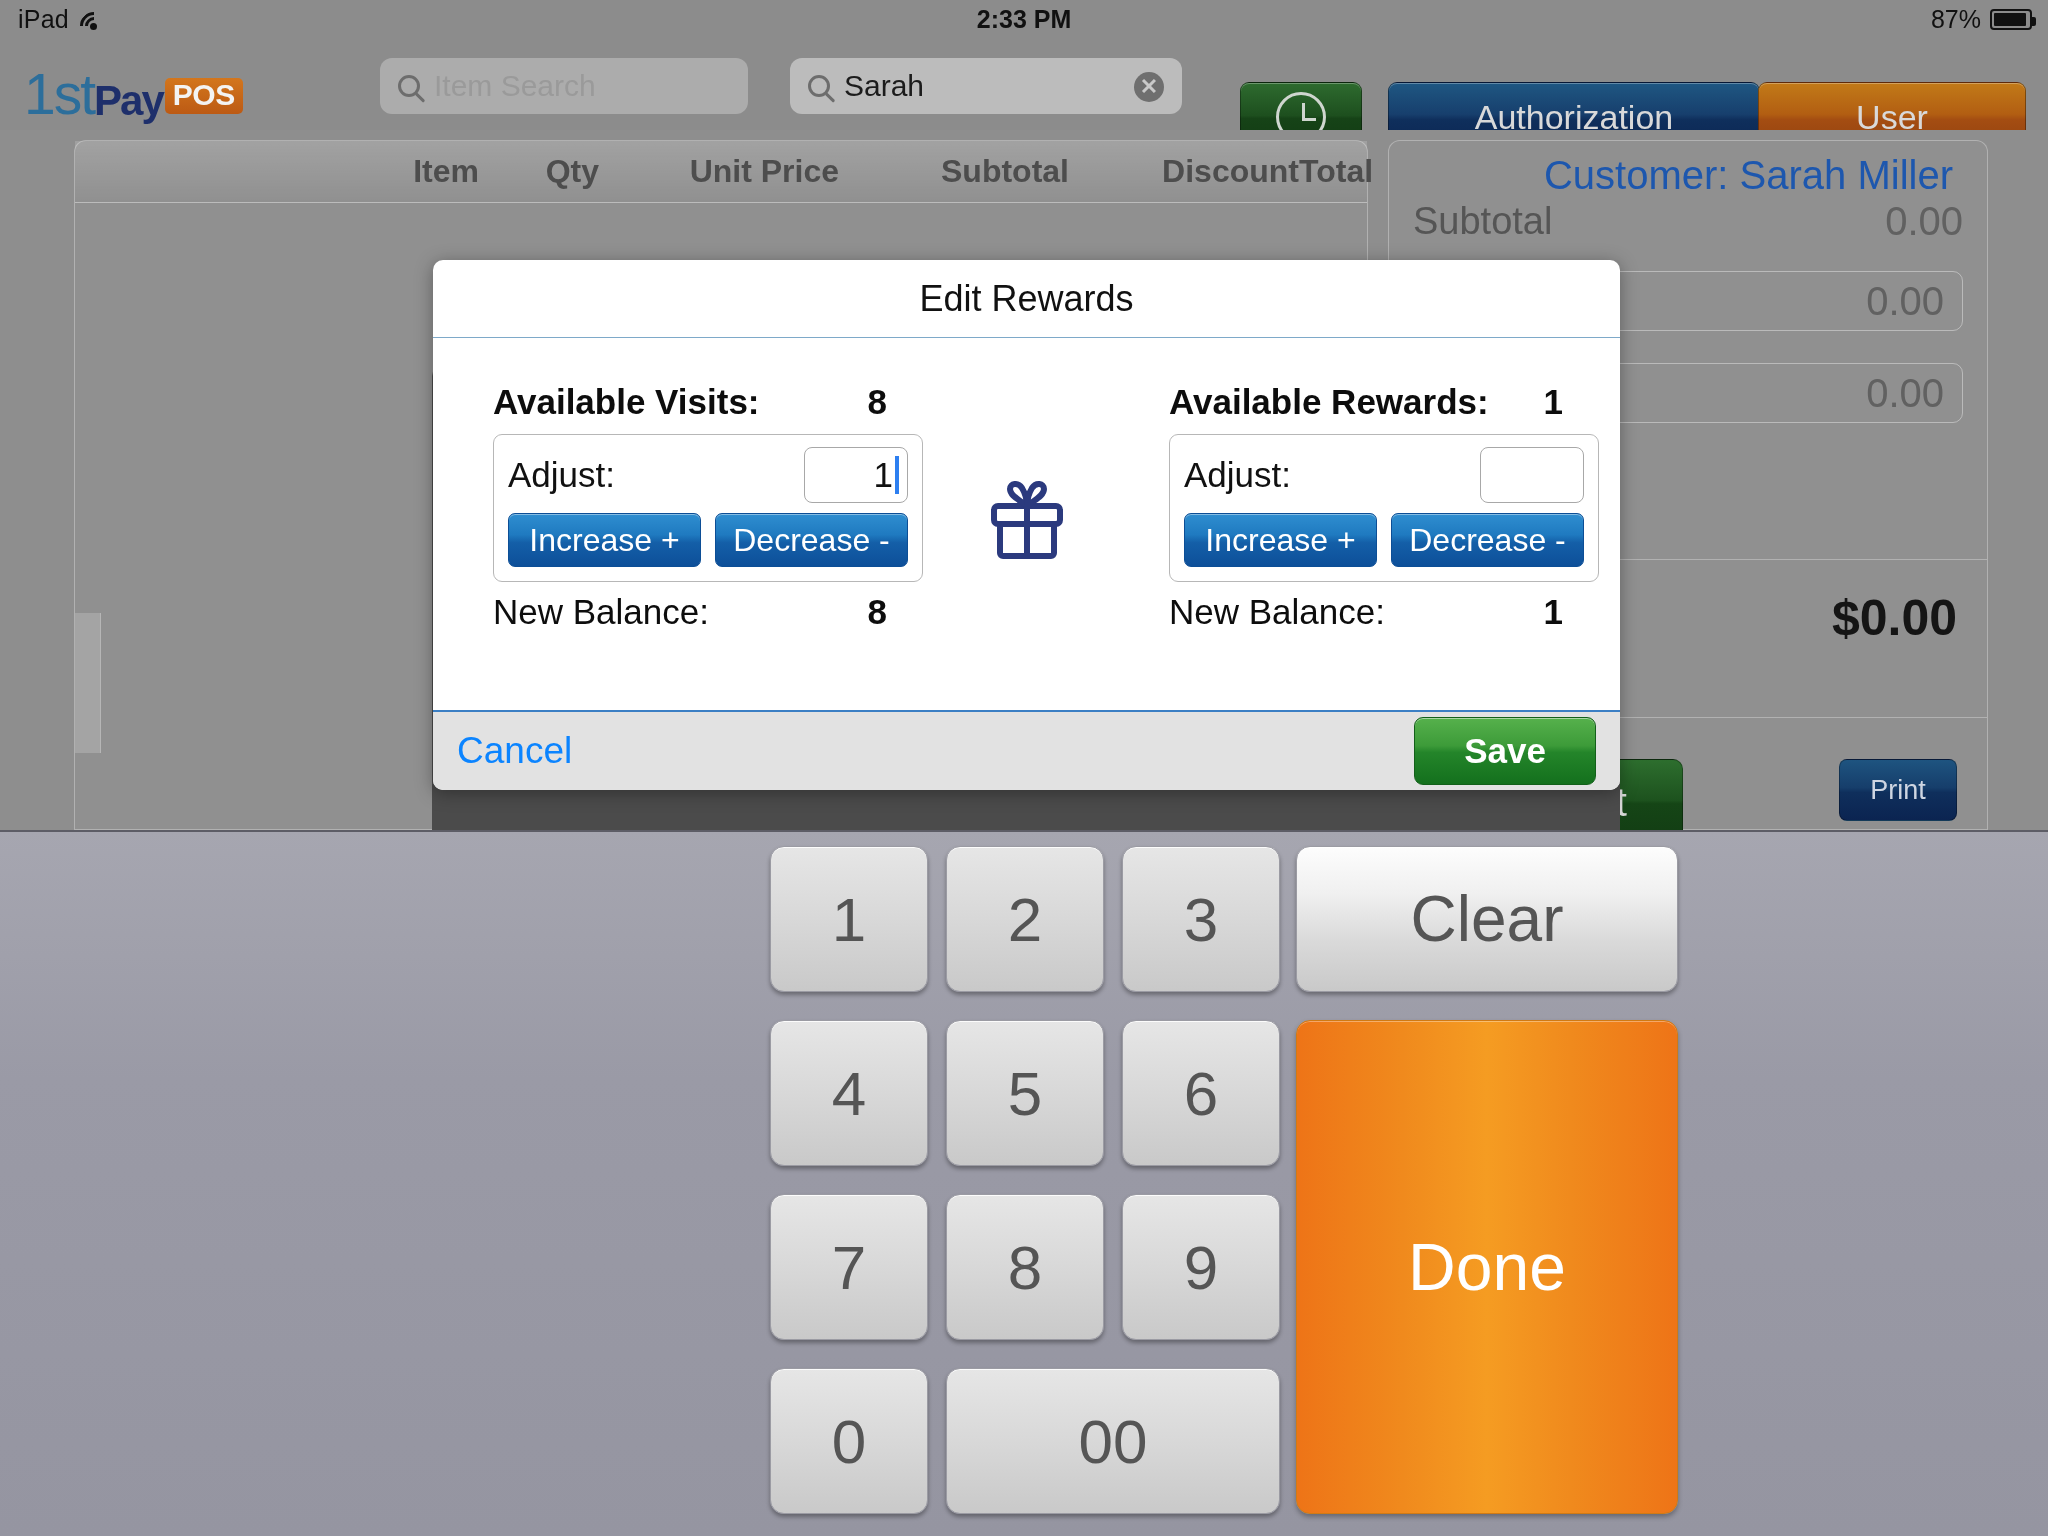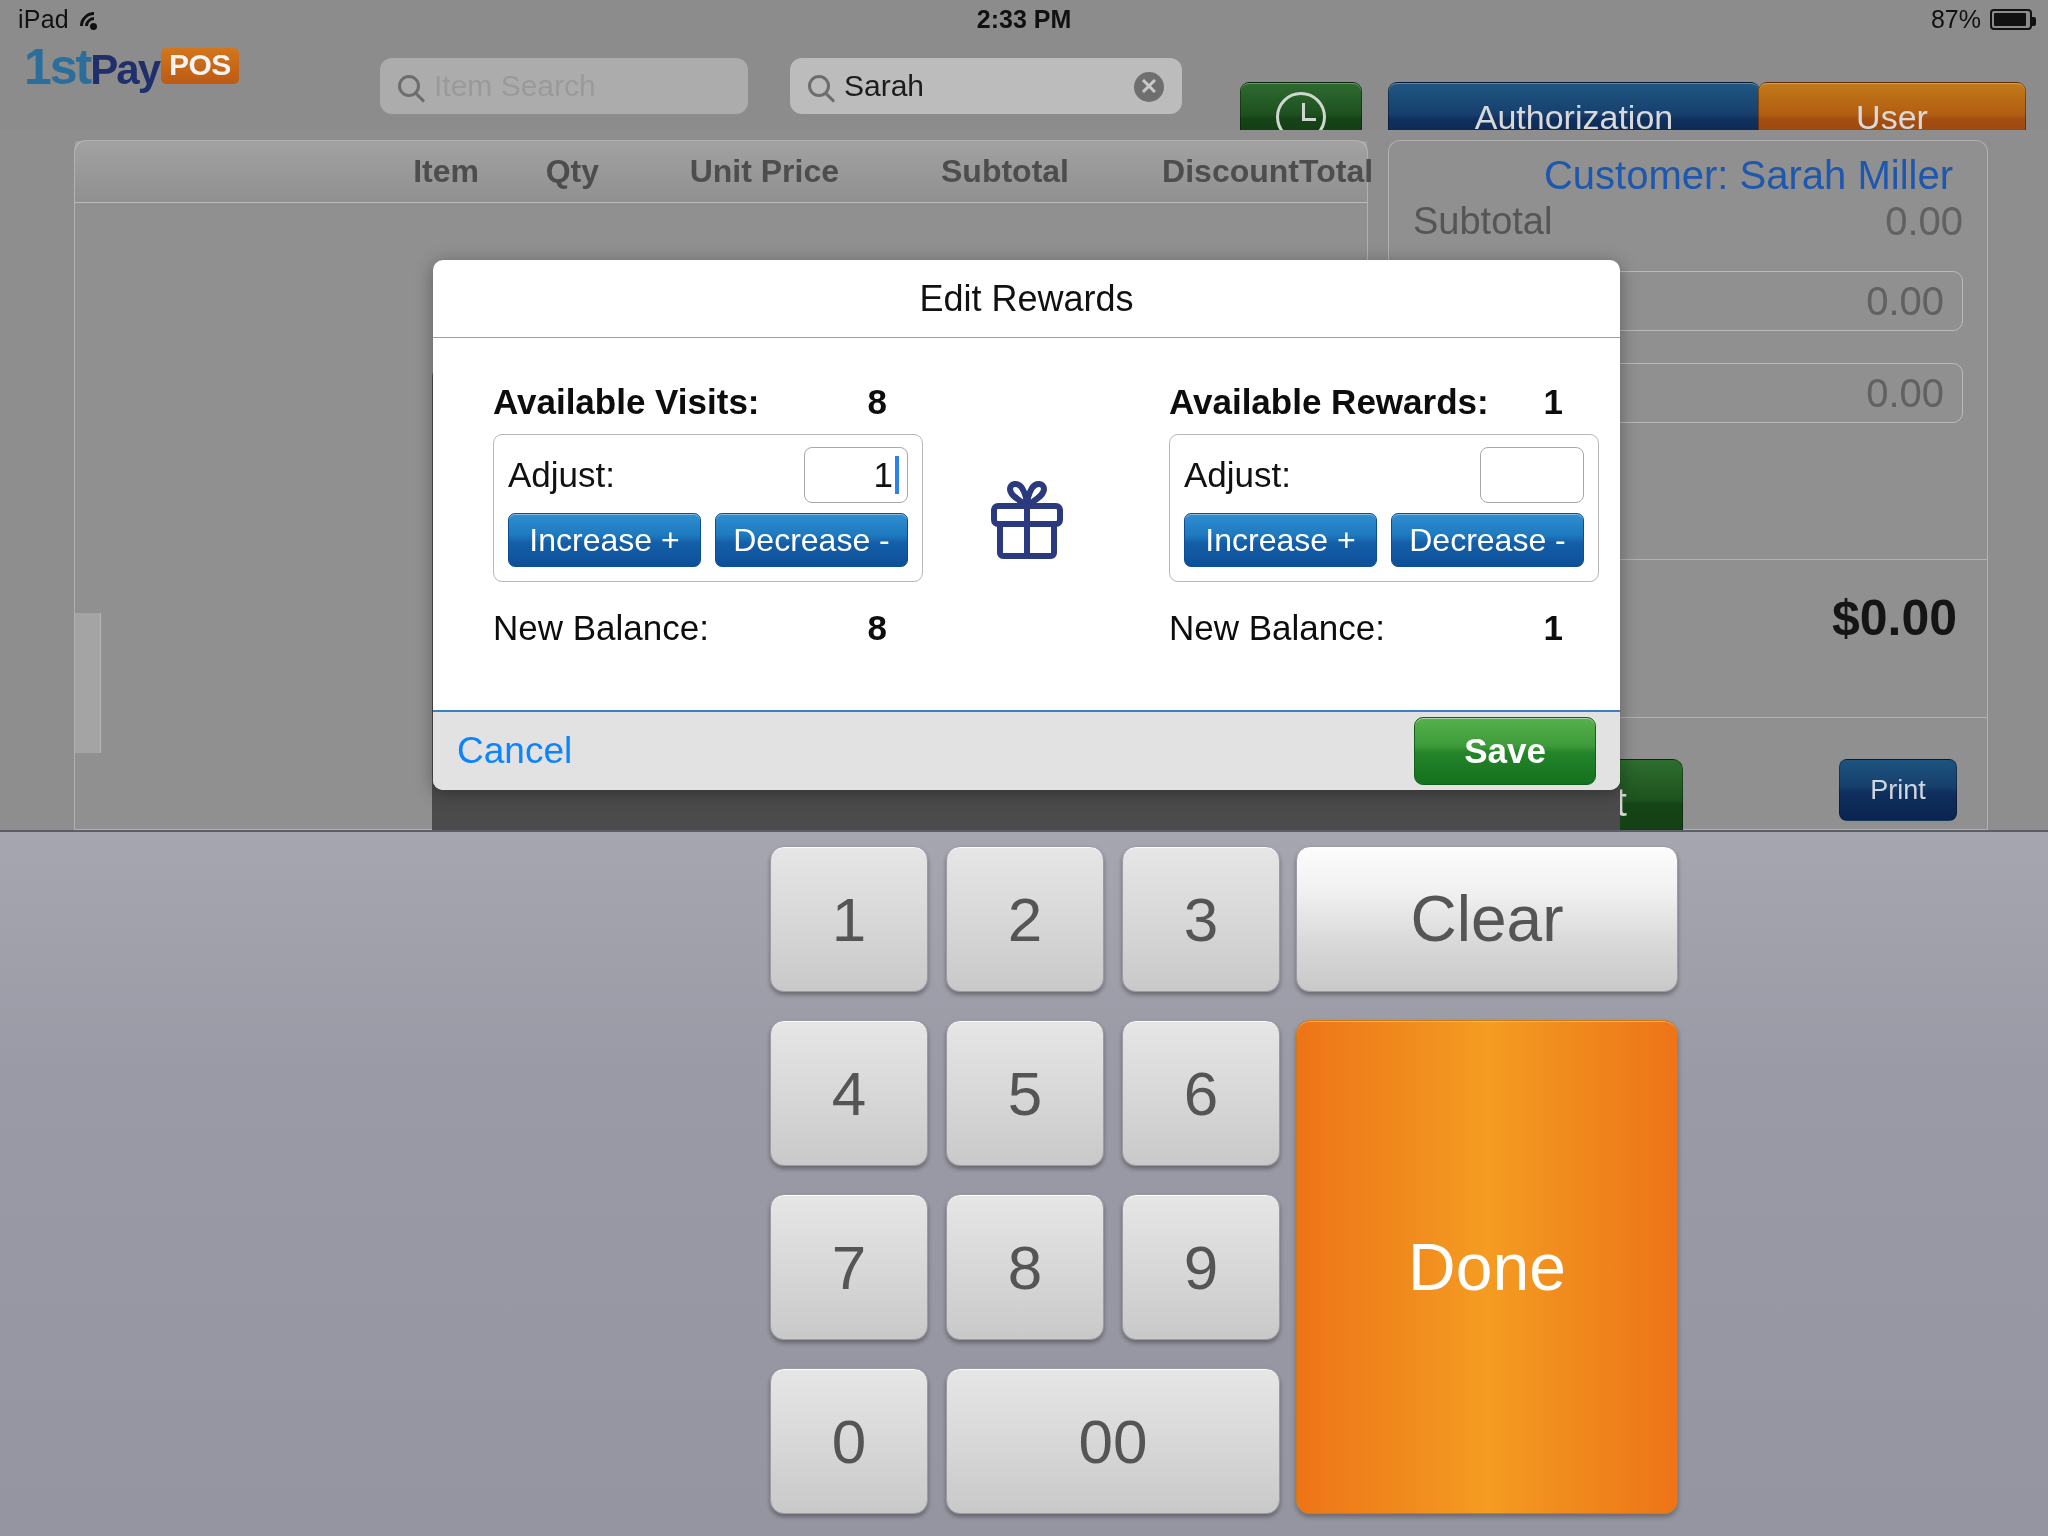--- a/index.html
+++ b/index.html
@@ -43,21 +43,21 @@
     background: #111; border-radius: 0 2px 2px 0;
   }
   .batt i { position: absolute; left: 2px; top: 2px; bottom: 2px; width: 85%; background: #111; border-radius: 1px; }
 
   
   .toolbar {
     position: absolute; top: 38px; left: 0; width: 2048px; height: 92px;
     background: #8c8c8c;
   }
   .logo { position: absolute; left: 24px; top: 6px; display: flex; align-items: flex-end; }
-  .logo-1st { font-size: 50px; font-weight: 700; color: #2c6e9b; line-height: .92; letter-spacing: -2px; }
+  .logo-1st { font-size: 57px; font-weight: 400; color: #2c6e9b; line-height: .92; letter-spacing: -2px; margin-top: 24px; }
   .logo-pay { font-size: 42px; font-weight: 700; color: #1e2f6b; line-height: .92; letter-spacing: -2px; text-align: right; }
   .logo-pos {
     background: linear-gradient(180deg,#d3761d,#bc5a14);
     color: #f3f3f3; font-size: 30px; font-weight: 700; padding: 2px 8px 4px;
     border-radius: 5px; line-height: 1; margin-left: 2px; margin-bottom: 6px;
     letter-spacing: -.5px;
   }
   .searchbox {
     position: absolute; height: 56px; border-radius: 12px;
     background: rgba(255,255,255,0.28); display: flex; align-items: center; padding: 0 18px;
@@ -202,21 +202,21 @@
   .caret {
     display: inline-block; width: 4px; height: 38px; background: #2d7ff0; margin-left: 2px;
   }
   .rbox-btns { display: flex; gap: 14px; margin-top: 10px; }
   .bbtn {
     flex: 1 1 0; height: 54px; border-radius: 7px; color: #fff; font-size: 32px;
     display: flex; align-items: center; justify-content: center;
     background: linear-gradient(180deg,#2f8ed0 0%,#1f7ac0 40%,#145fa8 55%,#0d4f99 100%);
     border: 1px solid #0c4e96; box-shadow: inset 0 1px 0 rgba(255,255,255,.42);
   }
-  .nbal { display: flex; align-items: baseline; margin-top: 26px; }
+  .nbal { display: flex; align-items: baseline; margin-top: 10px; }
   .nbal .lbl { font-size: 35px; color: #0d0d0d; }
   .nbal .num { margin-left: auto; font-size: 35px; font-weight: 700; color: #0d0d0d; padding-right: 36px; }
   .gift-wrap {
     position: absolute; left: 0; right: 0; top: 140px; display: flex; justify-content: center;
     pointer-events: none;
   }
   .modal-footer {
     position: absolute; left: 0; right: 0; bottom: 0; height: 80px;
     background: #e2e2e2; border-top: 2px solid #3b7fc4;
     display: flex; align-items: center; padding: 0 24px;

